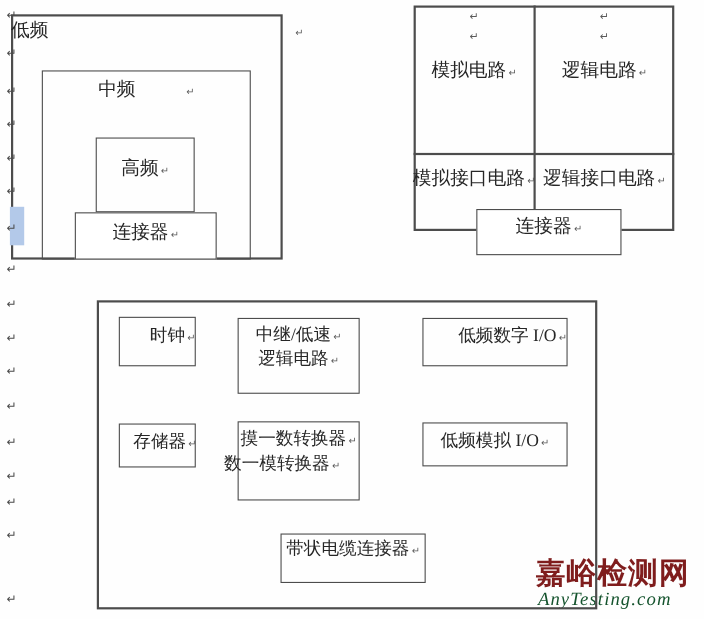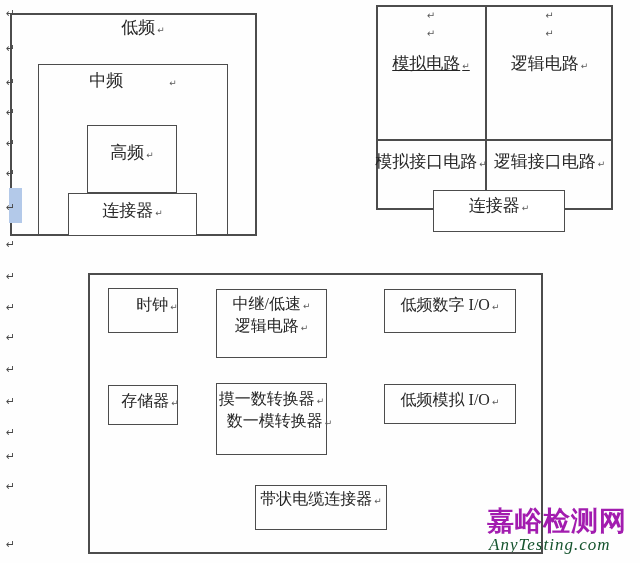--- a/index.html
+++ b/index.html
@@ -18,39 +18,39 @@
 
   .pm { font-size:9px; color:#5a5a5a; margin-left:2px; font-family:"DejaVu Sans",sans-serif; }
   .pm-margin { position:absolute; font-size:11px; color:#4a4a4a; z-index:4;
                font-family:"DejaVu Sans",sans-serif; line-height:1; }
   .pm-cell { position:absolute; display:flex; justify-content:center; z-index:3; }
   .pm-cell .pm { font-size:10px; margin:0; }
 
   .divider { position:absolute; background:#4c4c4c; z-index:1; }
   .sel { position:absolute; background:#b3c9e9; z-index:2; }
 
-  .wm-cn { position:absolute; font-size:27px; font-weight:bold; color:#a21caf;
+  .wm-cn { position:absolute; font-size:27px; font-weight:bold; color:#7f1d1d;
            letter-spacing:1px; z-index:0; font-family:"Liberation Serif",serif; white-space:nowrap; }
   .wm-en { position:absolute; font-size:17px; font-style:italic; color:#14532d;
            letter-spacing:1px; z-index:0; font-family:"Liberation Serif",serif; white-space:nowrap; }
 </style>
 </head>
 <body>
 
 <div class="stage">
 
   <div class="wm-cn" style="left:487px; top:503px;">嘉峪检测网</div>
   <div class="wm-en" style="left:489px; top:535px;">AnyTesting.com</div>
 
   <div class="bx thick" style="left:10px; top:13px; width:247px; height:223px;"></div>
   <div class="bx" style="left:38px; top:64px; width:190px; height:172px;"></div>
   <div class="bx" style="left:87px; top:125px; width:90px; height:68px;"></div>
   <div class="bx fill" style="left:68px; top:193px; width:129px; height:43px; z-index:2;"></div>
 
-  <div class="lbl f17" style="left:10px; top:16px; width:266px;">
+  <div class="lbl f17" style="left:10px; top:16px; width:266px;justify-content:space-between;">
     <span>低频</span>
       <span class="pm">↵</span>
   </div>
   <div class="lbl f17" style="left:38px; top:69px; width:190px;gap:44px;">
     <span>中频</span>
       <span class="pm">↵</span>
   </div>
   <div class="lbl f17" style="left:87px; top:141px; width:90px;">
     <span>高频</span>
       <span class="pm">↵</span>
@@ -70,21 +70,21 @@
   <div class="pm-cell" style="left:376px; top:28px; width:110px;">
       <span class="pm">↵</span>
     </div>
   <div class="pm-cell" style="left:486px; top:10px; width:127px;">
       <span class="pm">↵</span>
     </div>
   <div class="pm-cell" style="left:486px; top:28px; width:127px;">
       <span class="pm">↵</span>
     </div>
 
-  <div class="lbl f17" style="left:376px; top:52px; width:110px;text-decoration:underline;">
+  <div class="lbl f17" style="left:376px; top:52px; width:110px;">
     <span>模拟电路</span>
       <span class="pm">↵</span>
   </div>
   <div class="lbl f17" style="left:486px; top:52px; width:127px;">
     <span>逻辑电路</span>
       <span class="pm">↵</span>
   </div>
   <div class="lbl f17" style="left:376px; top:150px; width:110px;">
     <span>模拟接口电路</span>
       <span class="pm">↵</span>
@@ -112,37 +112,37 @@
   <div class="lbl f16" style="left:216px; top:294px; width:111px;">
     <span>中继/低速</span>
       <span class="pm">↵</span>
   </div>
   <div class="lbl f16" style="left:216px; top:316px; width:111px;">
     <span>逻辑电路</span>
       <span class="pm">↵</span>
   </div>
 
   <div class="bx" style="left:384px; top:289px; width:132px; height:44px;"></div>
-  <div class="lbl f16" style="left:384px; top:295px; width:132px;">
+  <div class="lbl f16" style="left:400px; top:295px; width:132px;">
     <span>低频数字 I/O</span>
       <span class="pm">↵</span>
   </div>
 
   <div class="bx" style="left:108px; top:385px; width:70px; height:40px;"></div>
   <div class="lbl f16" style="left:108px; top:391px; width:84px;">
     <span>存储器</span>
       <span class="pm">↵</span>
   </div>
 
   <div class="bx" style="left:216px; top:383px; width:111px; height:72px;"></div>
   <div class="lbl f16" style="left:216px; top:389px; width:111px;">
     <span>摸一数转换器</span>
       <span class="pm">↵</span>
   </div>
-  <div class="lbl f16" style="left:224px; top:411px; width:111px;">
+  <div class="lbl f16" style="left:201px; top:411px; width:111px;">
     <span>数一模转换器</span>
       <span class="pm">↵</span>
   </div>
 
   <div class="bx" style="left:384px; top:384px; width:132px; height:40px;"></div>
   <div class="lbl f16" style="left:384px; top:390px; width:132px;">
     <span>低频模拟 I/O</span>
       <span class="pm">↵</span>
   </div>
 

